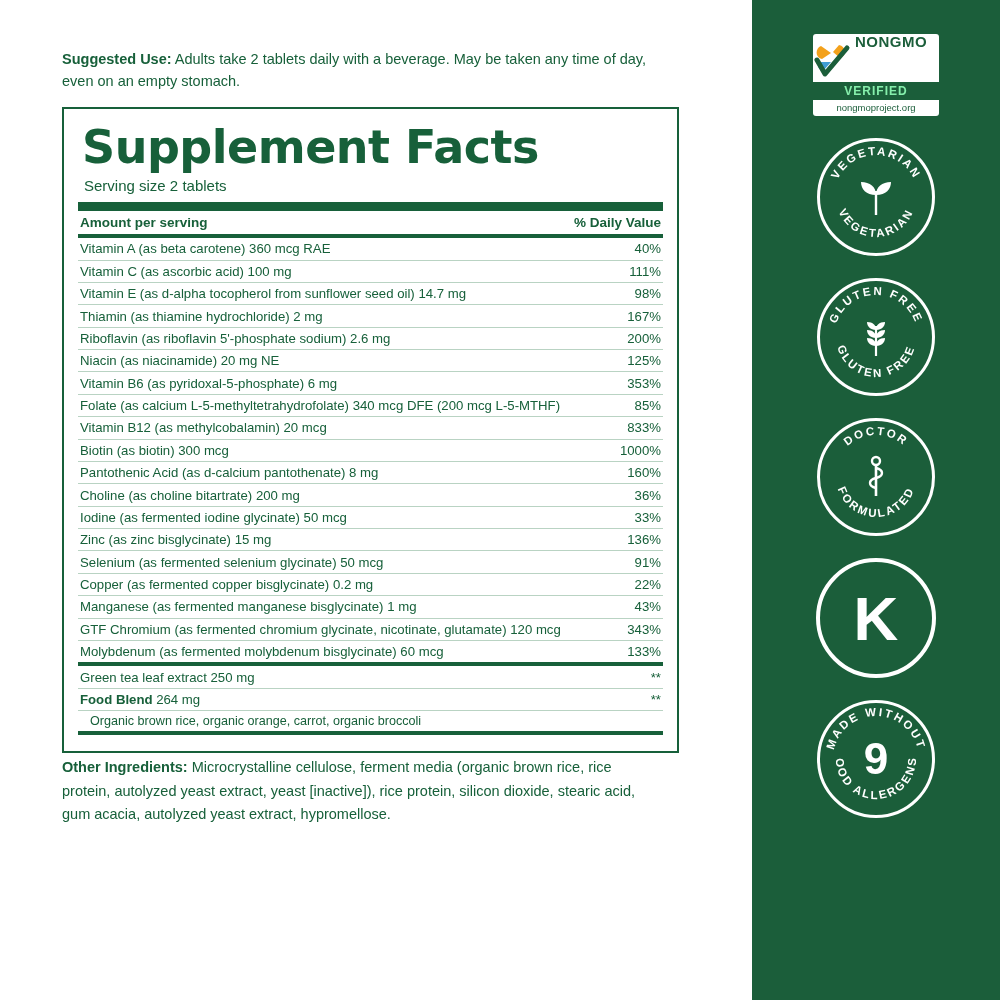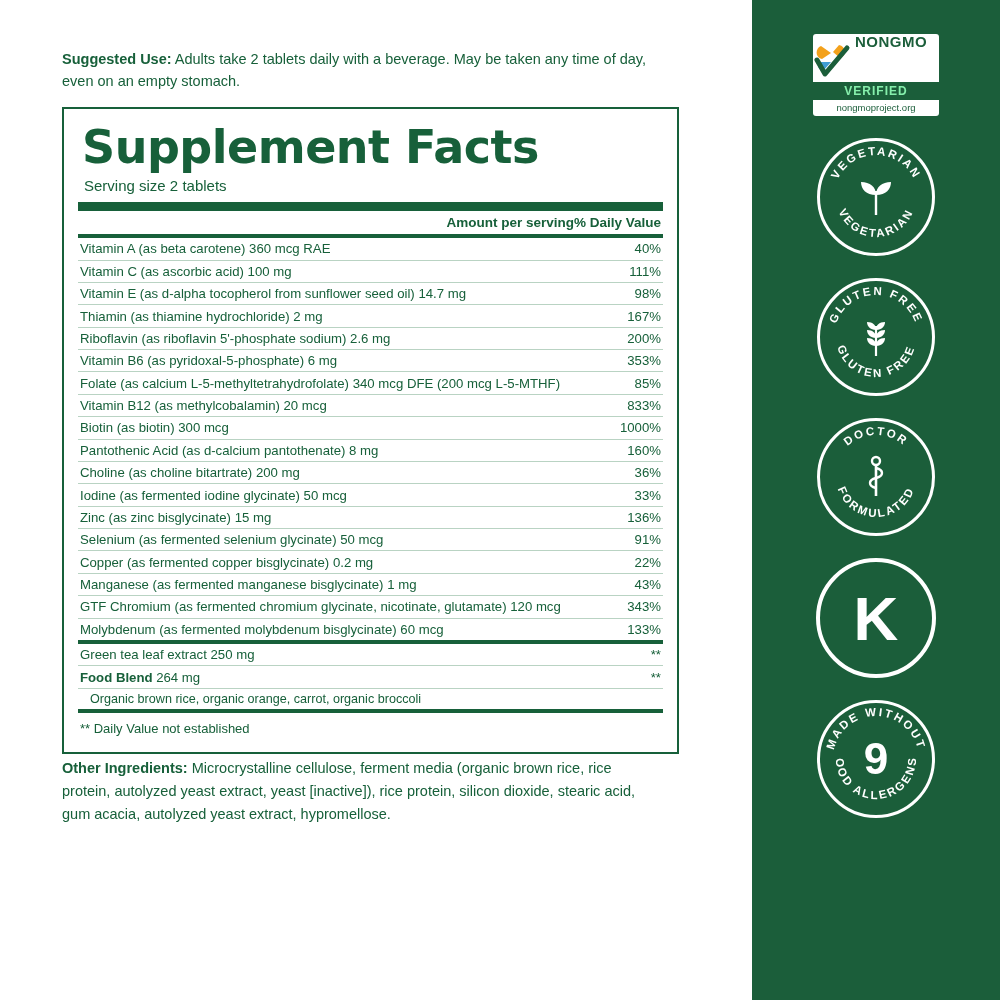--- a/index.html
+++ b/index.html
@@ -67,21 +67,21 @@
     background: #17603a;
     margin: 2px 0 0 0;
   }
   .rule-med {
     height: 4px;
     background: #17603a;
     margin: 0;
   }
   .hdr-row {
     display: flex;
-    justify-content: flex-end;
+    justify-content: space-between;
     font-size: 13.5px;
     font-weight: bold;
     padding: 4px 2px 4px 2px;
     color: #17603a;
   }
   table.nutrients {
     width: 100%;
     border-collapse: collapse;
     font-size: 13.2px;
     color: #17603a;
@@ -299,20 +299,24 @@
             </tr>
           <tr>
               <td class="name">Thiamin (as thiamine hydrochloride) 2 mg</td>
               <td class="dv">167%</td>
             </tr>
           <tr>
               <td class="name">Riboflavin (as riboflavin 5'-phosphate sodium) 2.6 mg</td>
               <td class="dv">200%</td>
             </tr>
           <tr>
+              <td class="name">Niacin (as niacinamide) 20 mg NE</td>
+              <td class="dv">125%</td>
+            </tr>
+          <tr>
               <td class="name">Vitamin B6 (as pyridoxal-5-phosphate) 6 mg</td>
               <td class="dv">353%</td>
             </tr>
           <tr>
               <td class="name">Folate (as calcium L-5-methyltetrahydrofolate) 340 mcg DFE (200 mcg L-5-MTHF)</td>
               <td class="dv">85%</td>
             </tr>
           <tr>
               <td class="name">Vitamin B12 (as methylcobalamin) 20 mcg</td>
               <td class="dv">833%</td>
@@ -373,21 +377,20 @@
             <td class="dv">**</td>
           </tr>
           <tr>
             <td class="name blend-sub" colspan="2">Organic brown rice, organic orange, carrot, organic broccoli</td>
           </tr>
         </tbody>
       </table>
 
       <div class="rule-med"></div>
 
-      <div class="footnote">** Daily Value not established</div>
     </div>
 
     <div class="other-ingredients">
       <b>Other Ingredients:</b><span> Microcrystalline cellulose, ferment media (organic brown rice, rice protein, autolyzed yeast extract, yeast [inactive]), rice protein, silicon dioxide, stearic acid, gum acacia, autolyzed yeast extract, hypromellose.</span>
     </div>
 
   </div>
 
   <div class="right">
 

